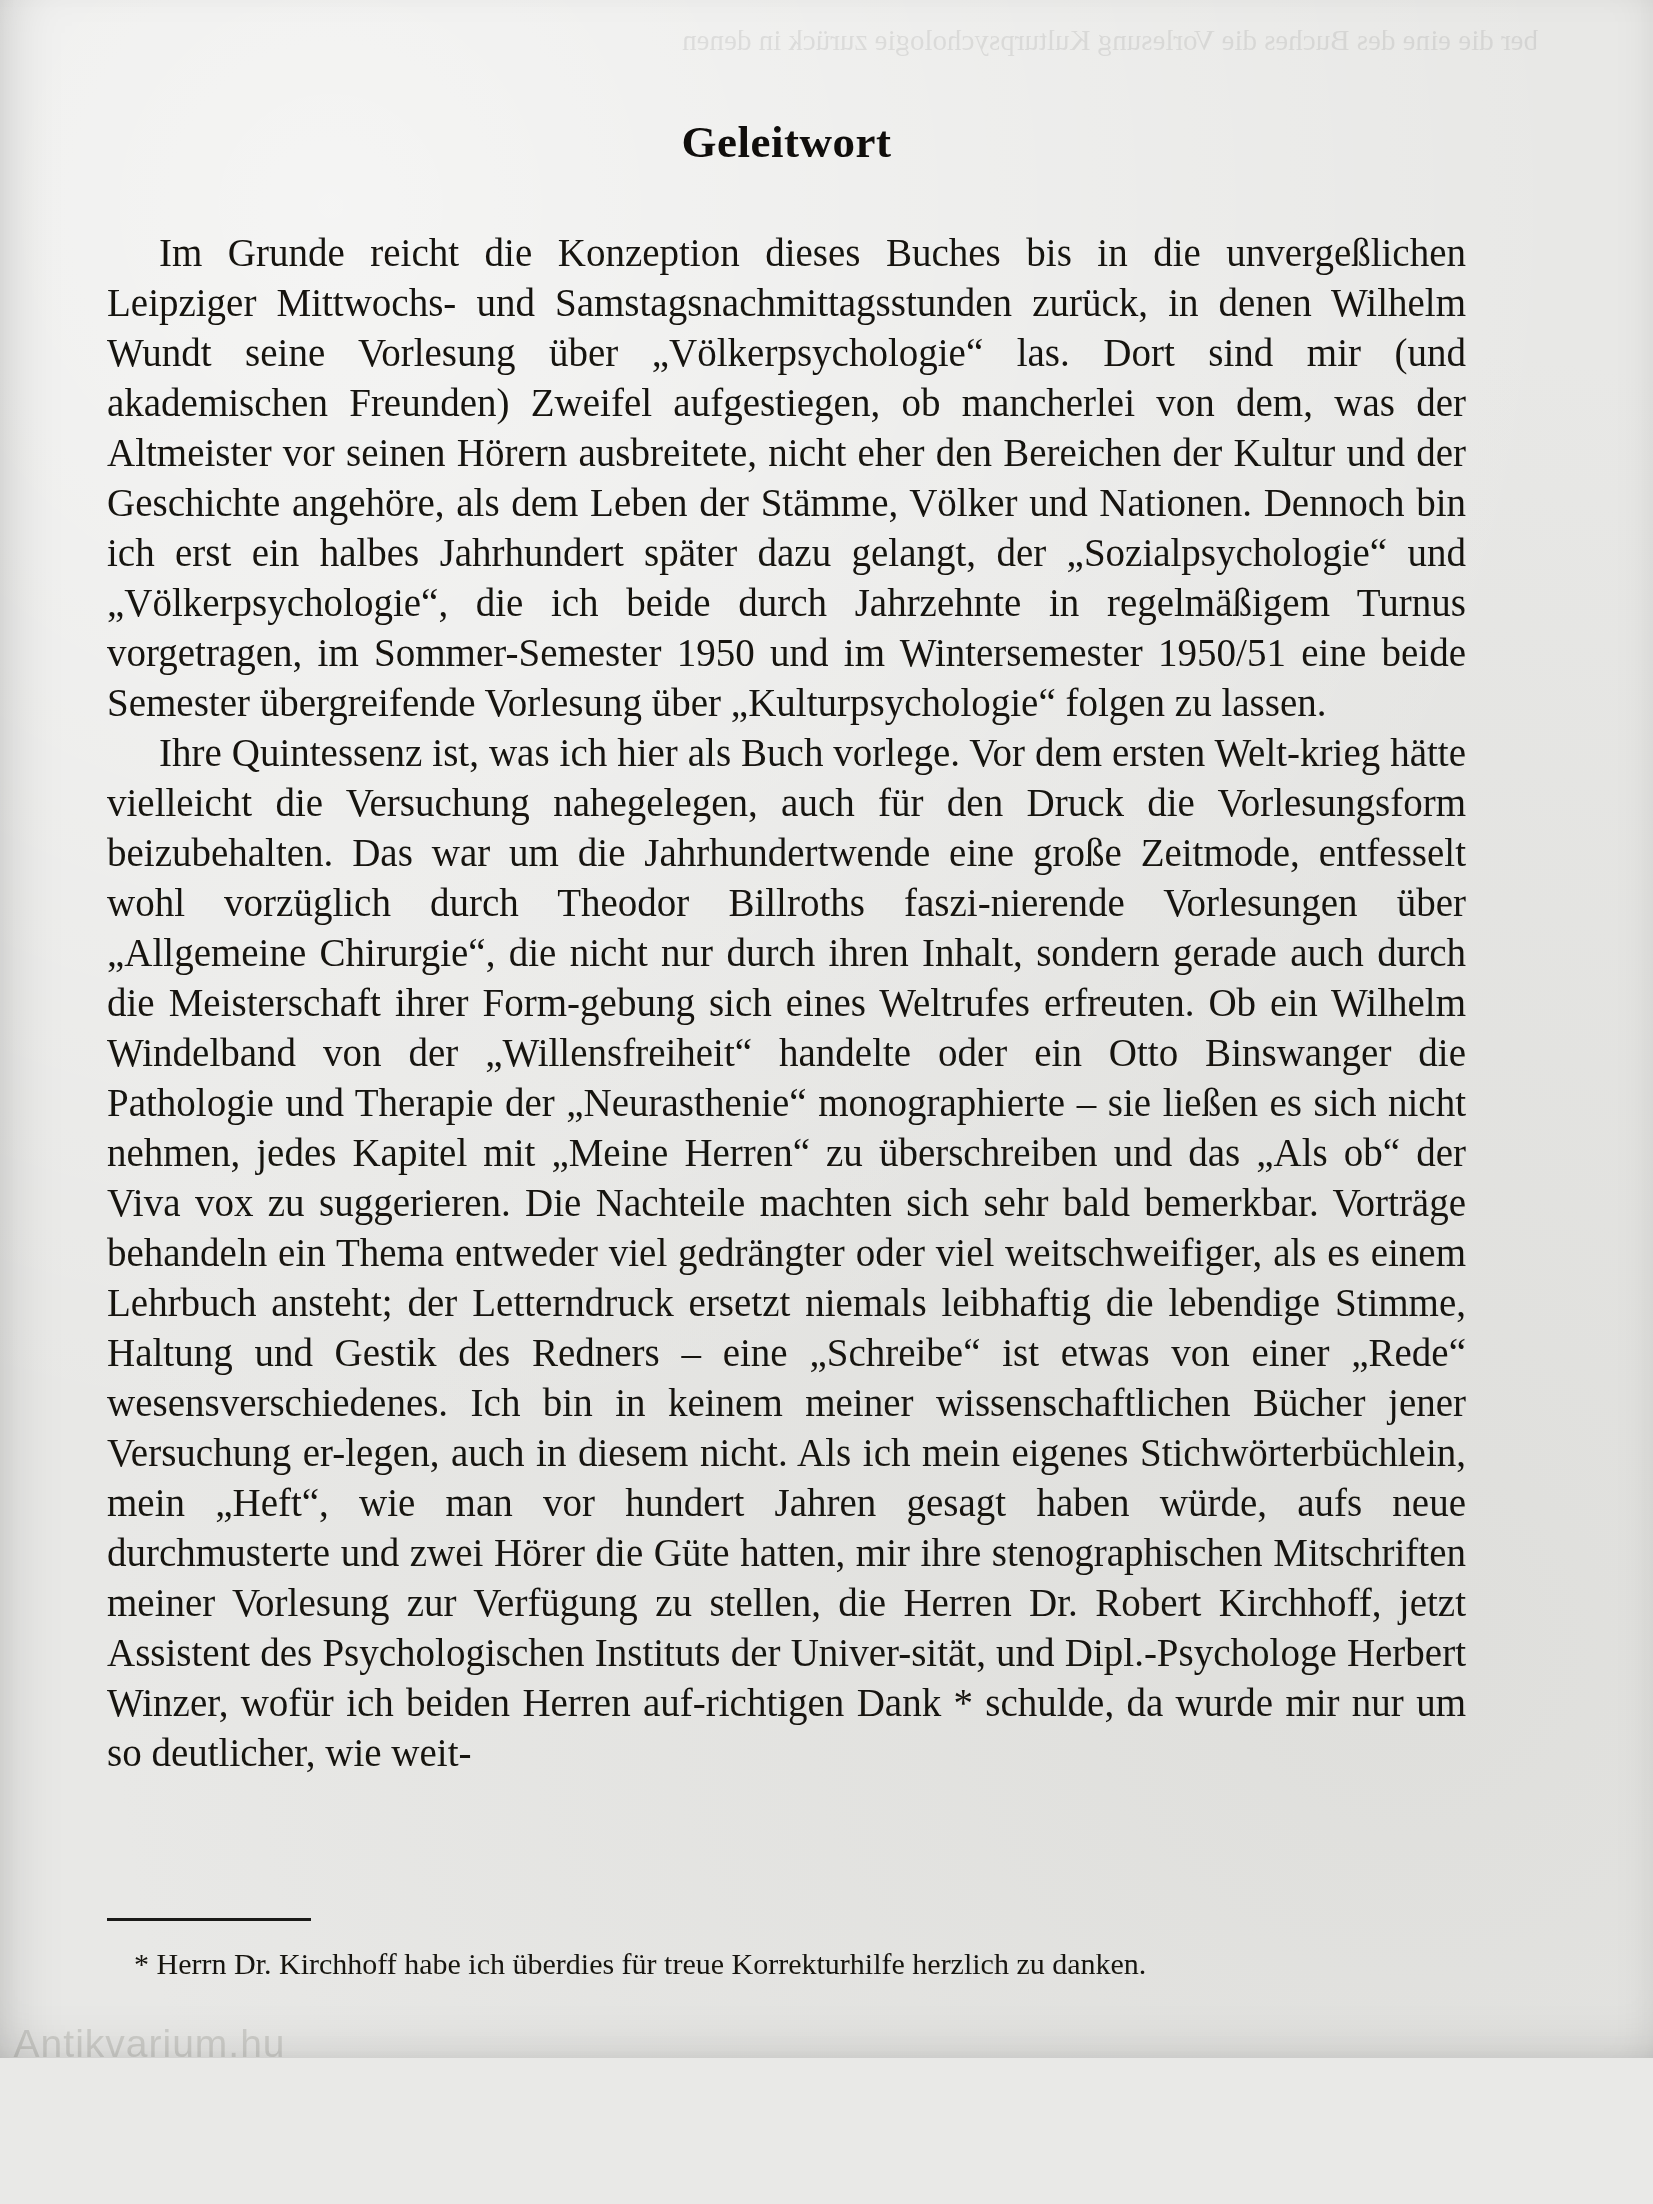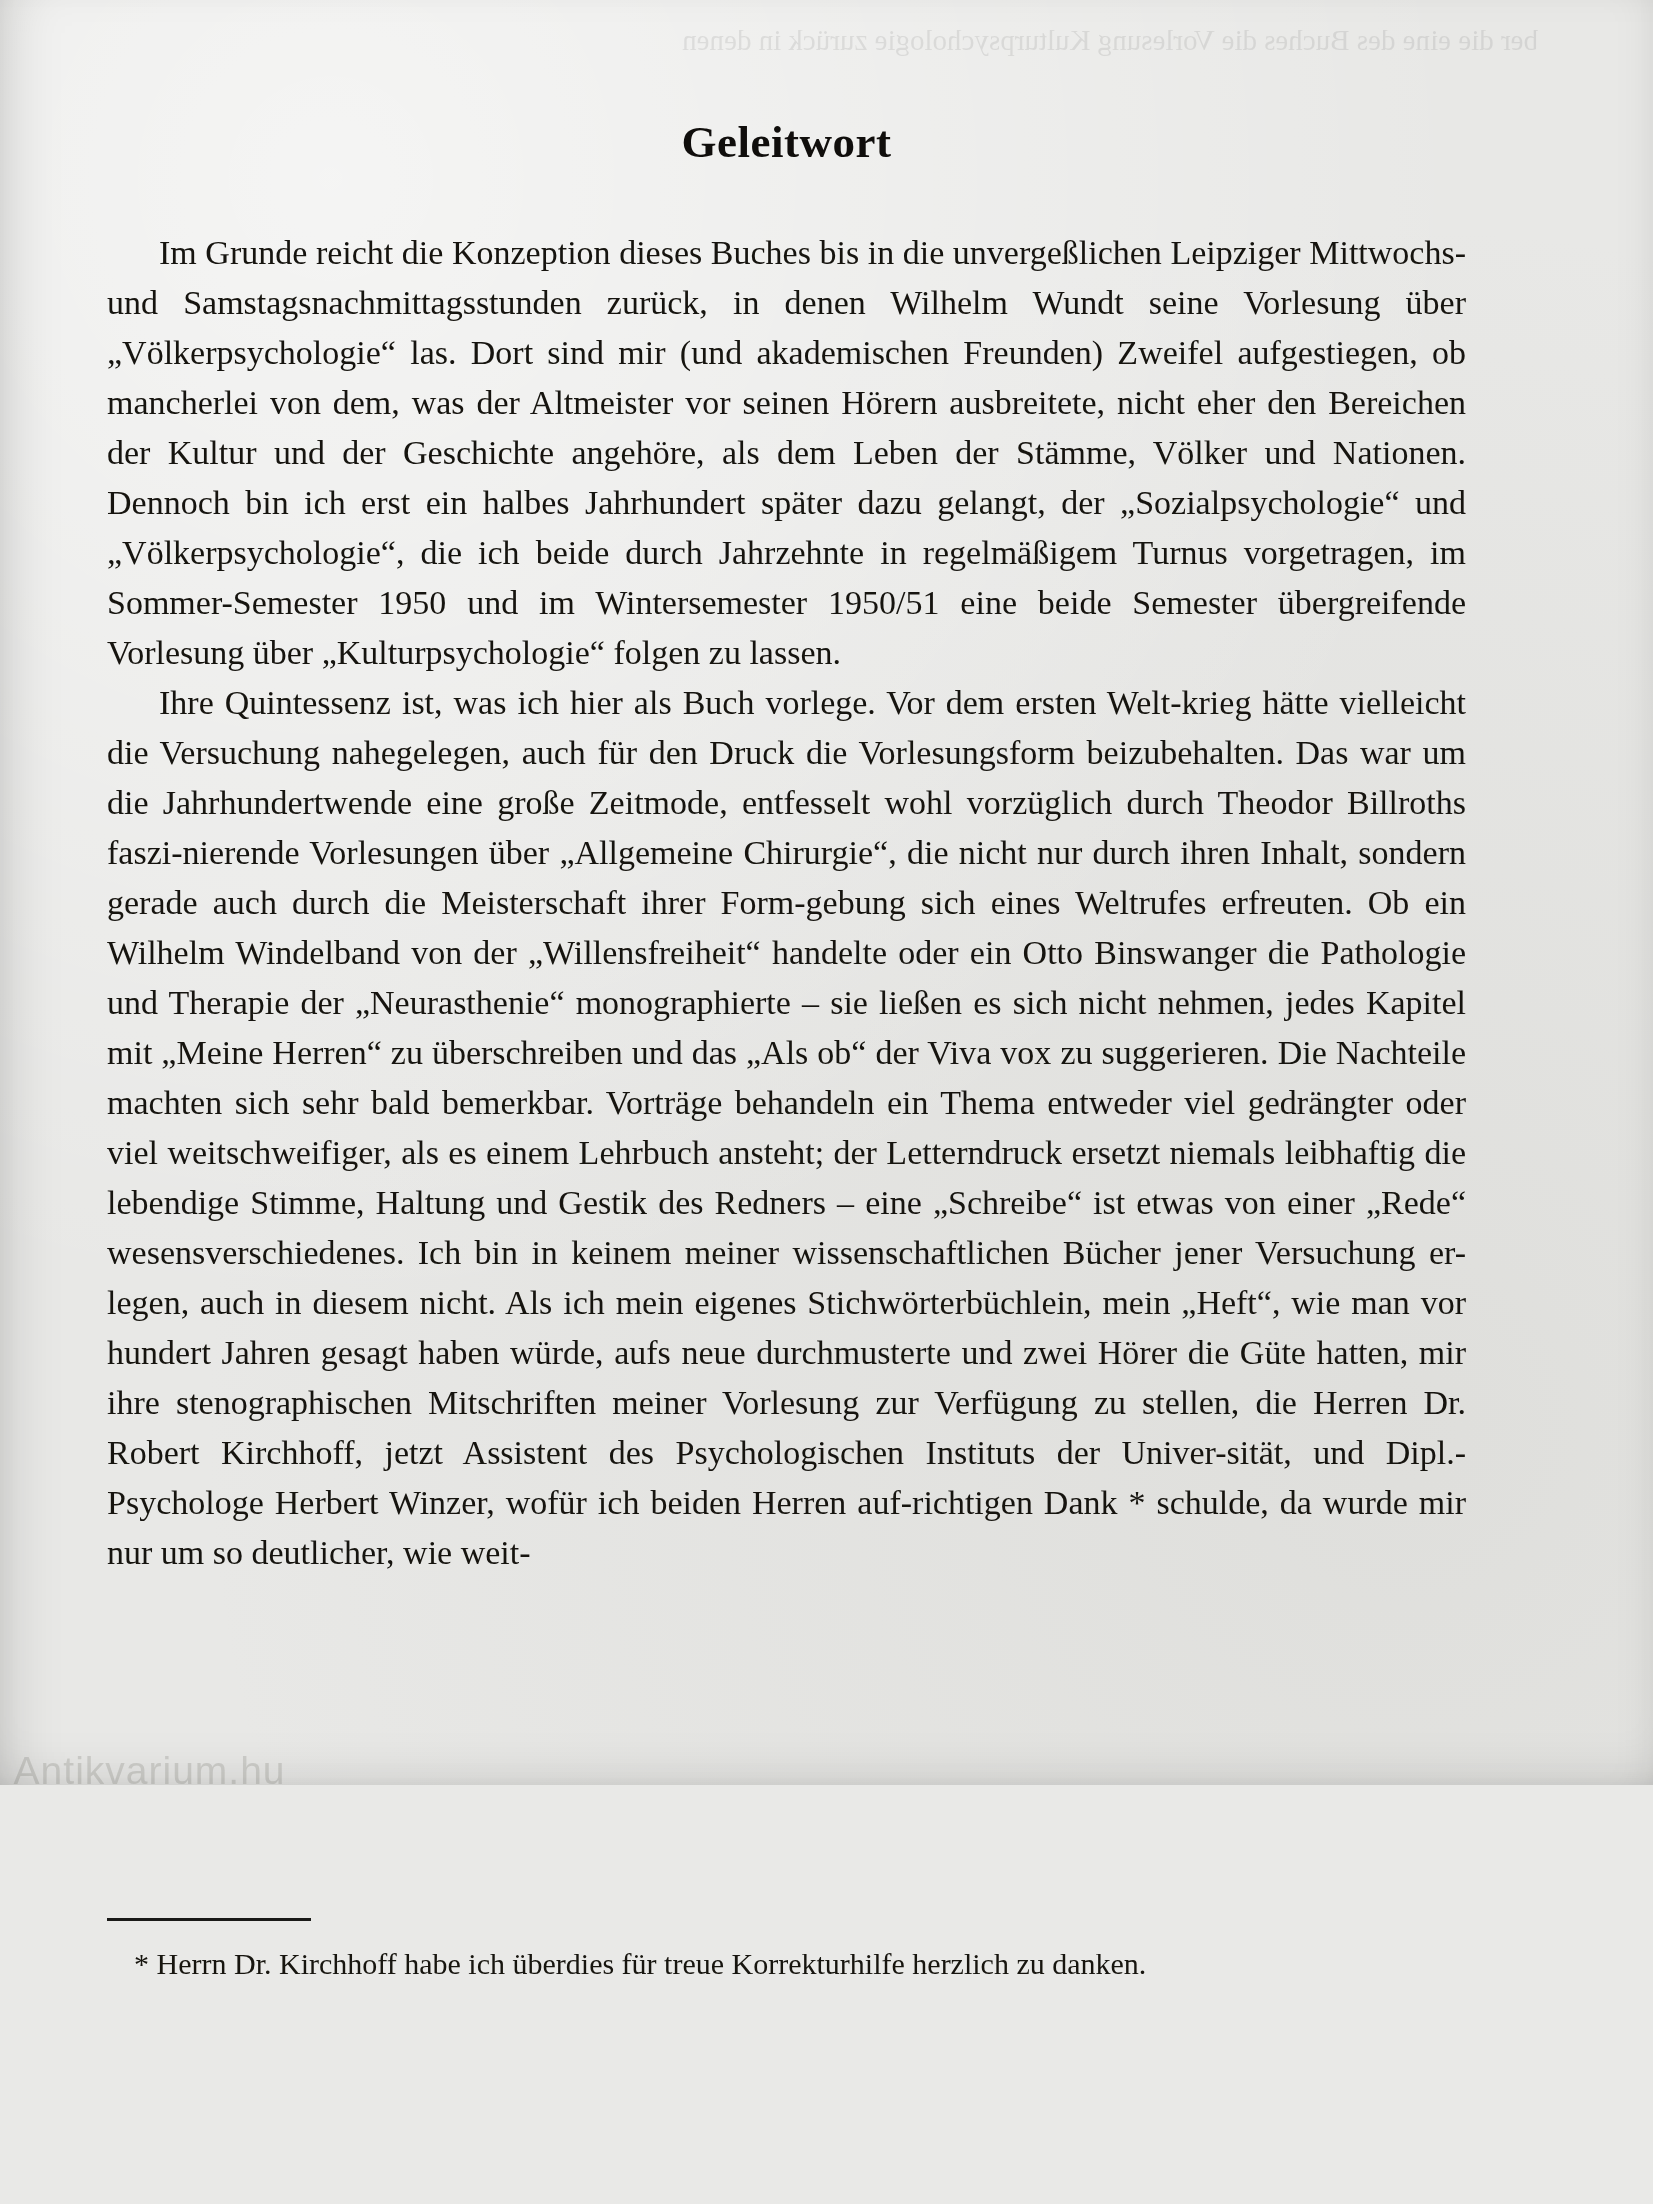--- a/index.html
+++ b/index.html
@@ -10,21 +10,21 @@
   body {
     width: 1654px;
     height: 2205px;
     overflow: hidden;
     font-family: "Liberation Serif", serif;
     color: #14120f;
   }
   .page {
     position: relative;
     width: 1654px;
-    height: 1785px;
+    height: 2058px;
     background: #e8e8e6;
     background-image:
       radial-gradient(circle at 20% 10%, rgba(255,255,255,0.55) 0%, rgba(255,255,255,0) 55%),
       radial-gradient(circle at 85% 80%, rgba(205,205,200,0.35) 0%, rgba(205,205,200,0) 60%);
     box-sizing: border-box;
   }
   
   .bleed {
     position: absolute;
     top: 17.5px;
@@ -50,21 +50,21 @@
   .title {
     text-align: center;
     font-size: 45px;
     font-weight: 700;
     letter-spacing: 0.5px;
     margin: 0 0 60px 0;
     color: #100e0c;
   }
   p.body-par {
     margin: 0;
-    font-size: 34px;
+    font-size: 39px;
     line-height: 50px;
     text-align: justify;
     text-justify: inter-word;
     text-indent: 52px;
     color: #16140f;
     hyphens: manual;
   }
   p.body-par + p.body-par { margin-top: 0px; }
   .footnote-wrap {
     position: absolute;

